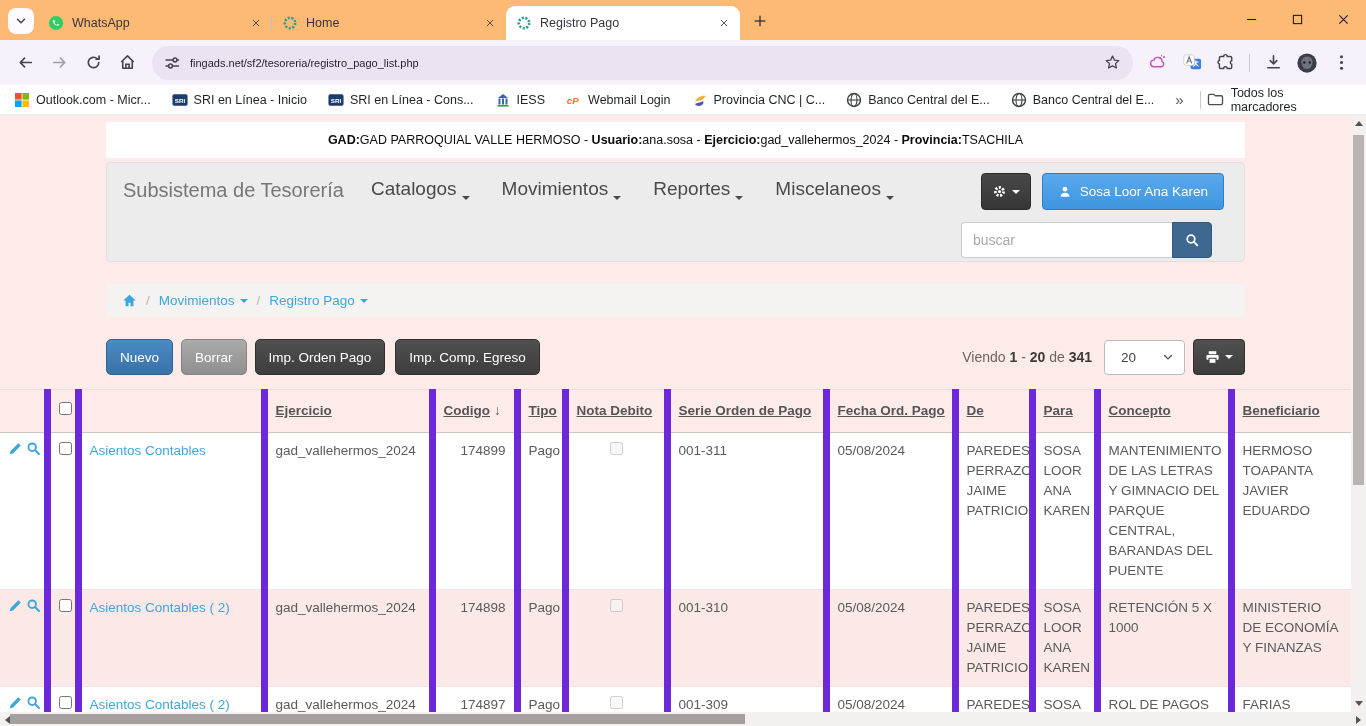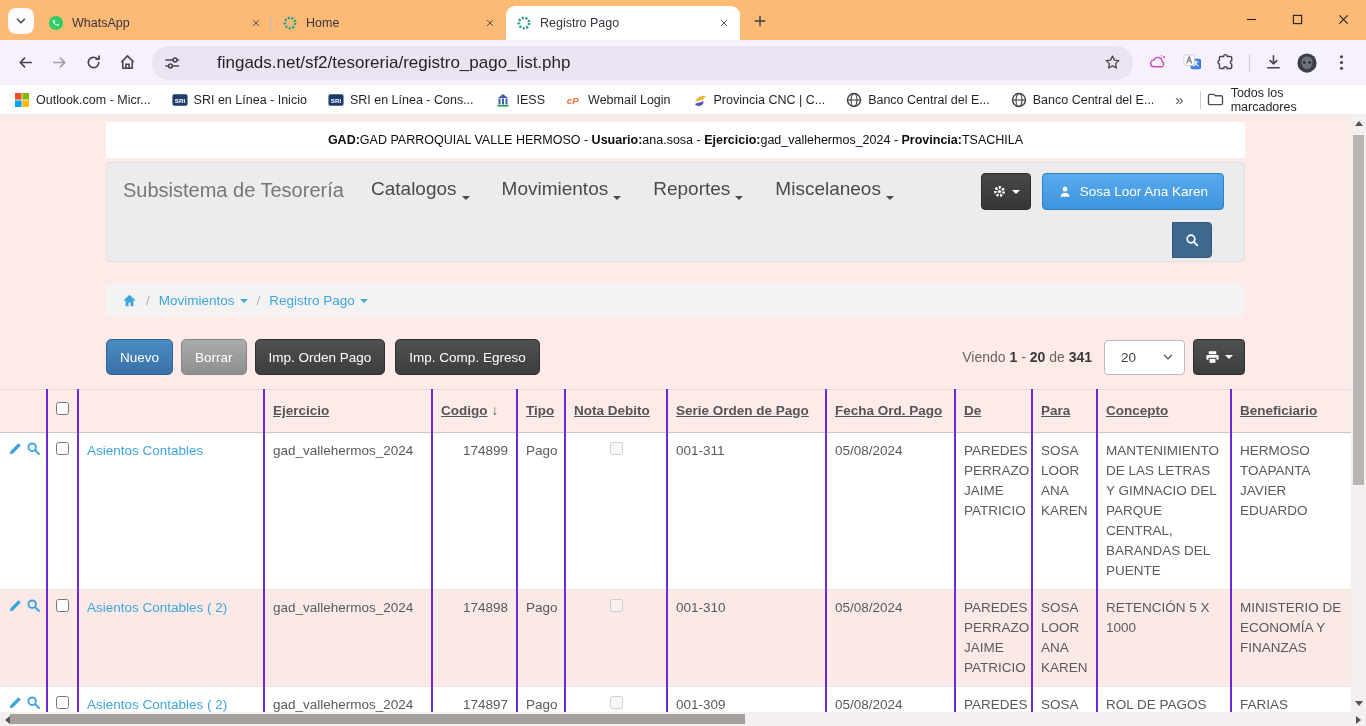--- a/index.html
+++ b/index.html
@@ -27,21 +27,21 @@
   .win-btn { width:46px; height:38px; display:flex; align-items:center; justify-content:center; color:#1f1f24; }
   .win-btn svg { width:11px; height:11px; }
 
   .btoolbar { height:45px; background:#f6f1fa; display:flex; align-items:center; padding:0 8px; }
   .nav-ico { width:34px; height:34px; border-radius:50%; display:flex; align-items:center; justify-content:center; color:#494350; }
   .nav-ico svg { width:19px; height:19px; }
   .nav-ico.disabled { color:#a49daa; }
   .omnibox { flex:1; height:34px; background:#ebe3f1; border-radius:17px; margin:0 8px; display:flex; align-items:center; padding:0 12px; }
   .omnibox .site-ico { color:#494350; margin-right:10px; }
   .omnibox .site-ico svg { width:16px; height:16px; }
-  .url { font-size:17px; color:#241f29; flex:1; white-space:nowrap; overflow:hidden;margin-left:27px; }
+  .url { font-size:11px; color:#241f29; flex:1; white-space:nowrap; overflow:hidden; }
   .omni-star { color:#494350; margin-left:8px; }
   .omni-star svg { width:17px; height:17px; }
   .ext-ico { width:30px; height:30px; display:flex; align-items:center; justify-content:center; color:#494350; margin:0 2px; }
   .ext-ico svg { width:19px; height:19px; }
   .tb-divider { width:1px; height:18px; background:#cfc8d6; margin:0 6px; }
   .avatar-ico svg { width:22px; height:22px; }
 
   .bookmarks { height:30px; background:#fff; display:flex; align-items:center; padding:0 14px; font-size:12.5px; color:#1f2125; border-bottom:1px solid #f0ecf2; }
   .bm { display:flex; align-items:center; gap:6px; margin-right:21px; white-space:nowrap; }
   .bm .bm-ico { width:16px; height:16px; }
@@ -98,21 +98,21 @@
               padding:0 10px 0 16px; font-size:13.5px; color:#444; margin-right:8px; }
   .pagesize .ps-chev { margin-left:auto; color:#555; }
   .pagesize svg { width:12px; height:12px; }
   .print-btn { width:52px; height:36px; background:linear-gradient(#505050,#3d3d3d); border:1px solid #303030; border-radius:4px;
                display:flex; align-items:center; justify-content:center; gap:5px; color:#fff; }
   .print-btn svg { width:15px; height:15px; }
 
   
   .tablewrap { margin-top:14px; }
   table.grid { border-collapse:collapse; table-layout:fixed; width:1351px; font-size:13.5px; color:#5a5a5a; }
-  table.grid th, table.grid td { border-left:2px solid #6d28d9; padding:8px; vertical-align:top; line-height:20px; overflow:hidden; }
+  table.grid th, table.grid td { border-left:7px solid #6d28d9; padding:8px; vertical-align:top; line-height:20px; overflow:hidden; }
   table.grid th:first-child, table.grid td:first-child { border-left:none; }
   table.grid thead th { background:var(--page-pink); text-align:left; font-weight:bold; color:#555; border-top:1px solid #e7dedc;
                         border-bottom:1px solid #cfc6c4; padding-top:11px; padding-bottom:11px; white-space:nowrap; }
   table.grid thead th .hlabel { text-decoration:underline; }
   table.grid tbody tr { background:#fff; }
   table.grid tbody tr.striped { background:var(--stripe-pink); }
   table.grid tbody tr + tr td { border-top:1px solid #eee6e4; }
   td.c-actions { white-space:nowrap; padding-top:10px; }
   td.c-actions .rico { display:inline-block; color:var(--link); margin-right:3px; vertical-align:top; }
   td.c-actions .rico svg { width:15px; height:15px; }
@@ -451,20 +451,21 @@
       <div class="user-btn">
         <span>
             <svg viewBox="0 0 16 16">
               <circle cx="8" cy="4.8" r="2.7" fill="#fff"></circle>
               <path d="M2.8 13.5c.4-3 2.4-4.6 5.2-4.6s4.8 1.6 5.2 4.6z" fill="#fff"></path>
             </svg>
           </span>
         <span>Sosa Loor Ana Karen</span>
       </div>
       <div class="search-group">
+        <input class="search-input" placeholder="buscar" style="">
         <div class="search-btn">
           <span>
               <svg viewBox="0 0 16 16">
                 <circle cx="7" cy="7" r="3.8" fill="none" stroke="currentColor" stroke-width="1.7"></circle>
                 <path d="M9.9 9.9l3.4 3.4" stroke="currentColor" stroke-width="1.9" stroke-linecap="round"></path>
               </svg>
             </span>
         </div>
       </div>
     </div>

